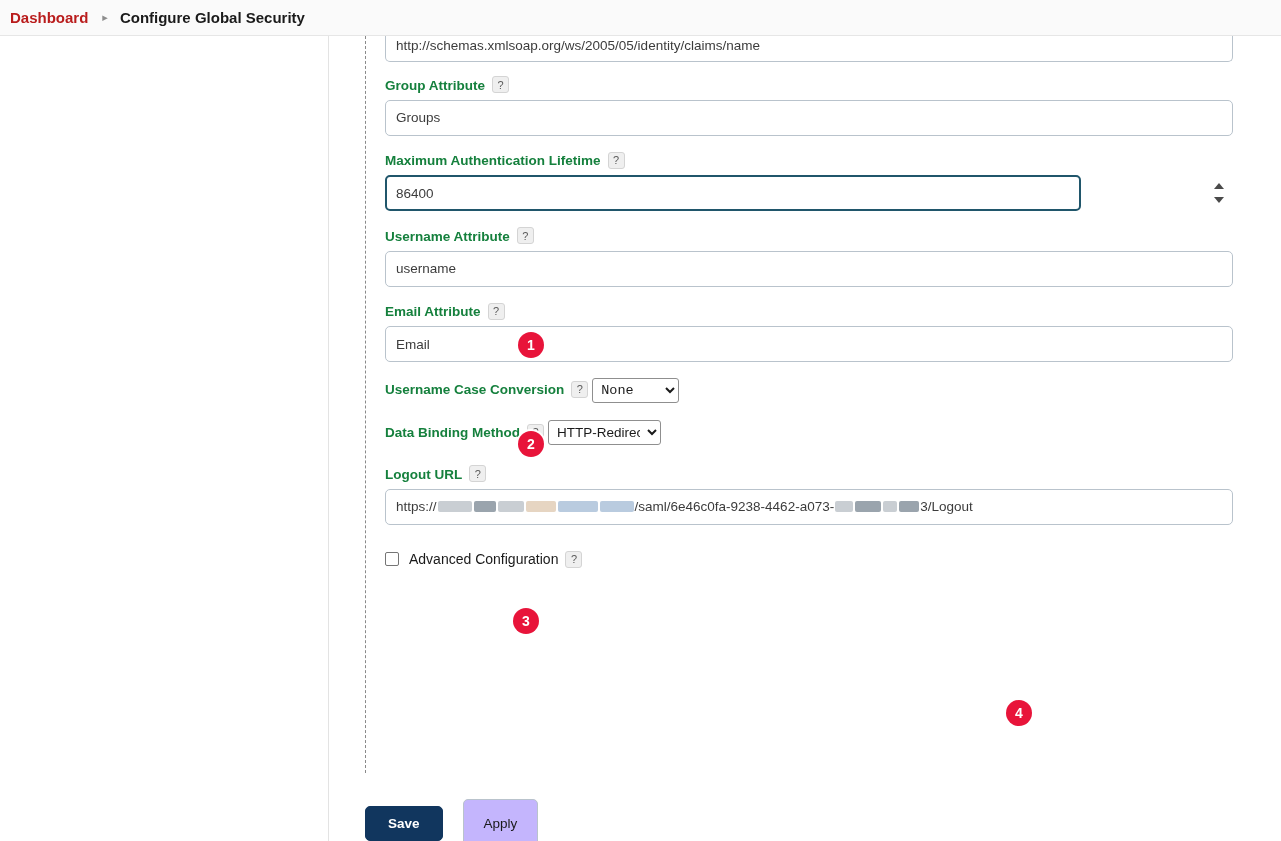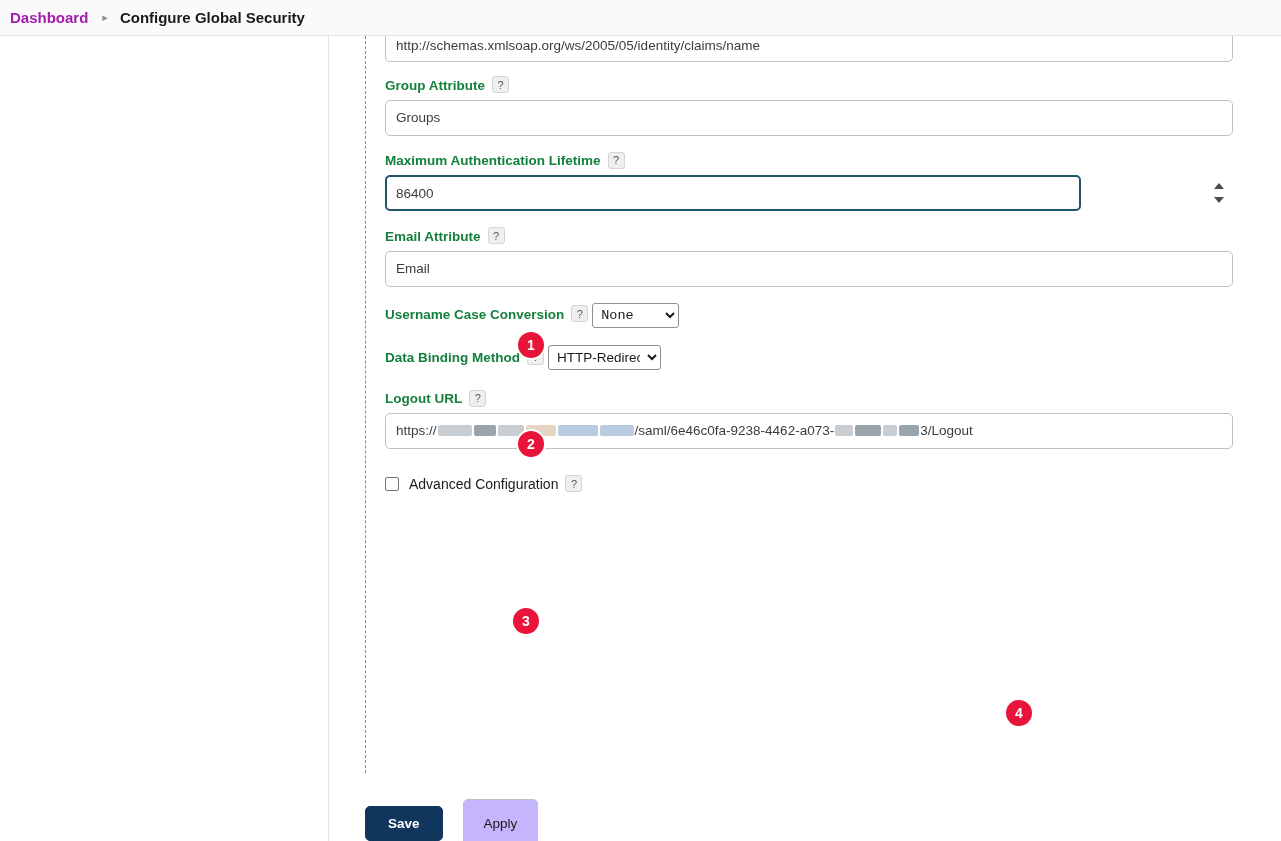--- a/index.html
+++ b/index.html
@@ -23,21 +23,21 @@
     background: #fafafa;
     border-bottom: 1px solid #e6e6e6;
     display: flex;
     align-items: center;
     padding-left: 10px;
     box-sizing: border-box;
   }
   .crumb {
     font-size: 15px;
     font-weight: bold;
-    color: #a21caf;
+    color: #b91c1c;
     text-decoration: none;
     cursor: pointer;
   }
   .crumb.current {
     color: #1a1a1a;
   }
   .crumb-sep {
     color: #8d8d8d;
     font-size: 11px;
     margin: 0 12px 0 14px;
@@ -281,20 +281,24 @@
         <span class="field-label">Maximum Authentication Lifetime</span><span class="help-badge">?</span>
         <div class="number-wrap">
           <input class="text-input focused" type="text" style="width: 696px;" value="86400">
           <span class="spinner">
             <span class="spin-up"></span>
             <span class="spin-down"></span>
           </span>
         </div>
       </div>
 
+      <div class="field">
+        <span class="field-label">Username Attribute</span><span class="help-badge">?</span>
+        <input class="text-input" type="text" value="username" style="">
+      </div>
 
       <div class="field">
         <span class="field-label">Email Attribute</span><span class="help-badge">?</span>
         <input class="text-input" type="text" value="Email" style="">
       </div>
 
       <div class="field">
         <span class="field-label">Username Case Conversion</span><span class="help-badge">?</span>
         <select class="combo narrow">
           <option>None</option>

